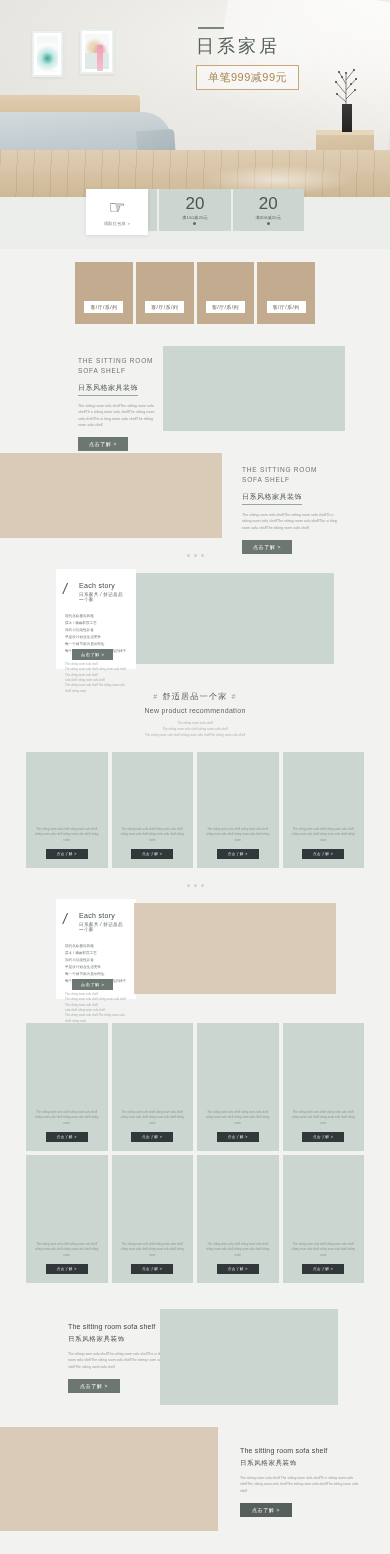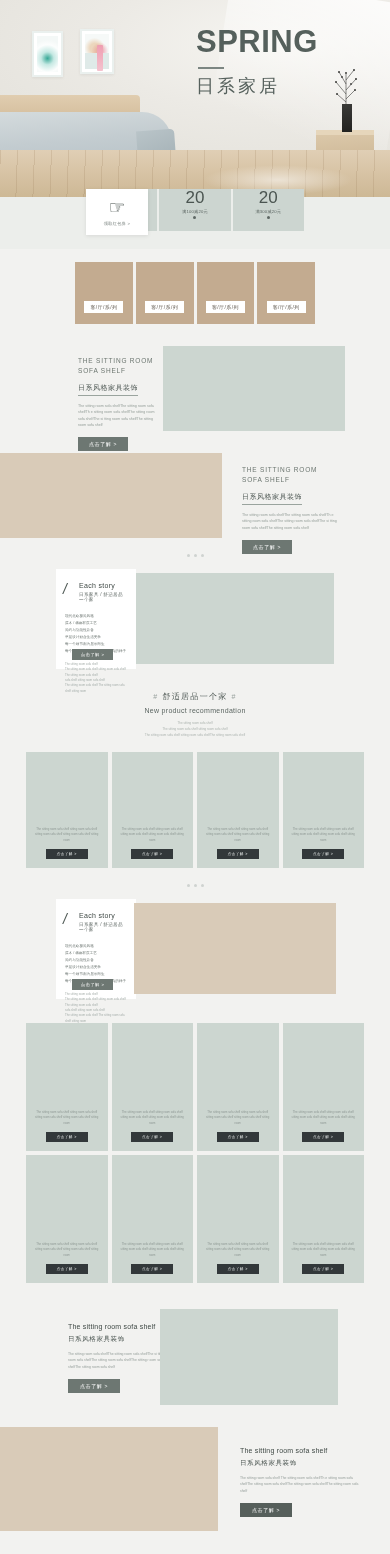--- a/index.html
+++ b/index.html
@@ -144,21 +144,21 @@
   }
   .coupon-hand {
     position:absolute; left:86px; top:-8px; width:62px; height:46px;
     background:#ffffff; box-shadow:0 1px 4px rgba(0,0,0,.09);
     display:flex; flex-direction:column; align-items:center; justify-content:center;
   }
   .hand-glyph { font-size:19px; line-height:1; color:#3f4945; }
   .hand-label { font-size:4.2px; color:#7a837f; margin-top:4px; letter-spacing:.3px; }
   .coupon-item {
     flex:1; background:#ccd5d0; display:flex; flex-direction:column;
-    align-items:center; justify-content:flex-start; border-right:2px solid #eceeeb;
+    align-items:center; justify-content:center; border-right:2px solid #eceeeb;
   }
   .coupon-item:last-child { border-right:none; }
   .coupon-num { font-size:17px; color:#4b5551; line-height:1; font-weight:300; }
   .coupon-sub { font-size:4.2px; color:#5d6763; margin-top:3px; letter-spacing:.2px; }
   .coupon-dot { width:3px; height:3px; border-radius:50%; background:#5d6763; margin-top:2px; }
 
   
   .cat-row { display:flex; gap:3px; padding:13px 75px 0 75px; }
   .cat-tile {
     flex:1; height:62px; background:#c3ab90; position:relative;
@@ -301,23 +301,23 @@
         <circle cx="7" cy="30" r="1"></circle>
           <circle cx="12" cy="13" r="0.9"></circle>
         <circle cx="21" cy="20" r="0.9"></circle>
       </g>
     </svg>
 
     <div class="hero-floor"></div>
     <div class="hero-floor-glow"></div>
 
     <div class="hero-type">
-      <div class="hero-spring">SPRING</div>
       <div class="hero-rule"></div>
       <div class="hero-cn">日系家居</div>
+      <div class="hero-badge">单笔999减99元</div>
     </div>
   </section>
 
   <section class="coupon-bar">
     <div class="coupon-strip">
       <div class="coupon-item">
         <div class="coupon-num">20</div>
         <div class="coupon-sub">满200减20元</div>
         <div class="coupon-dot"></div>
       </div>

